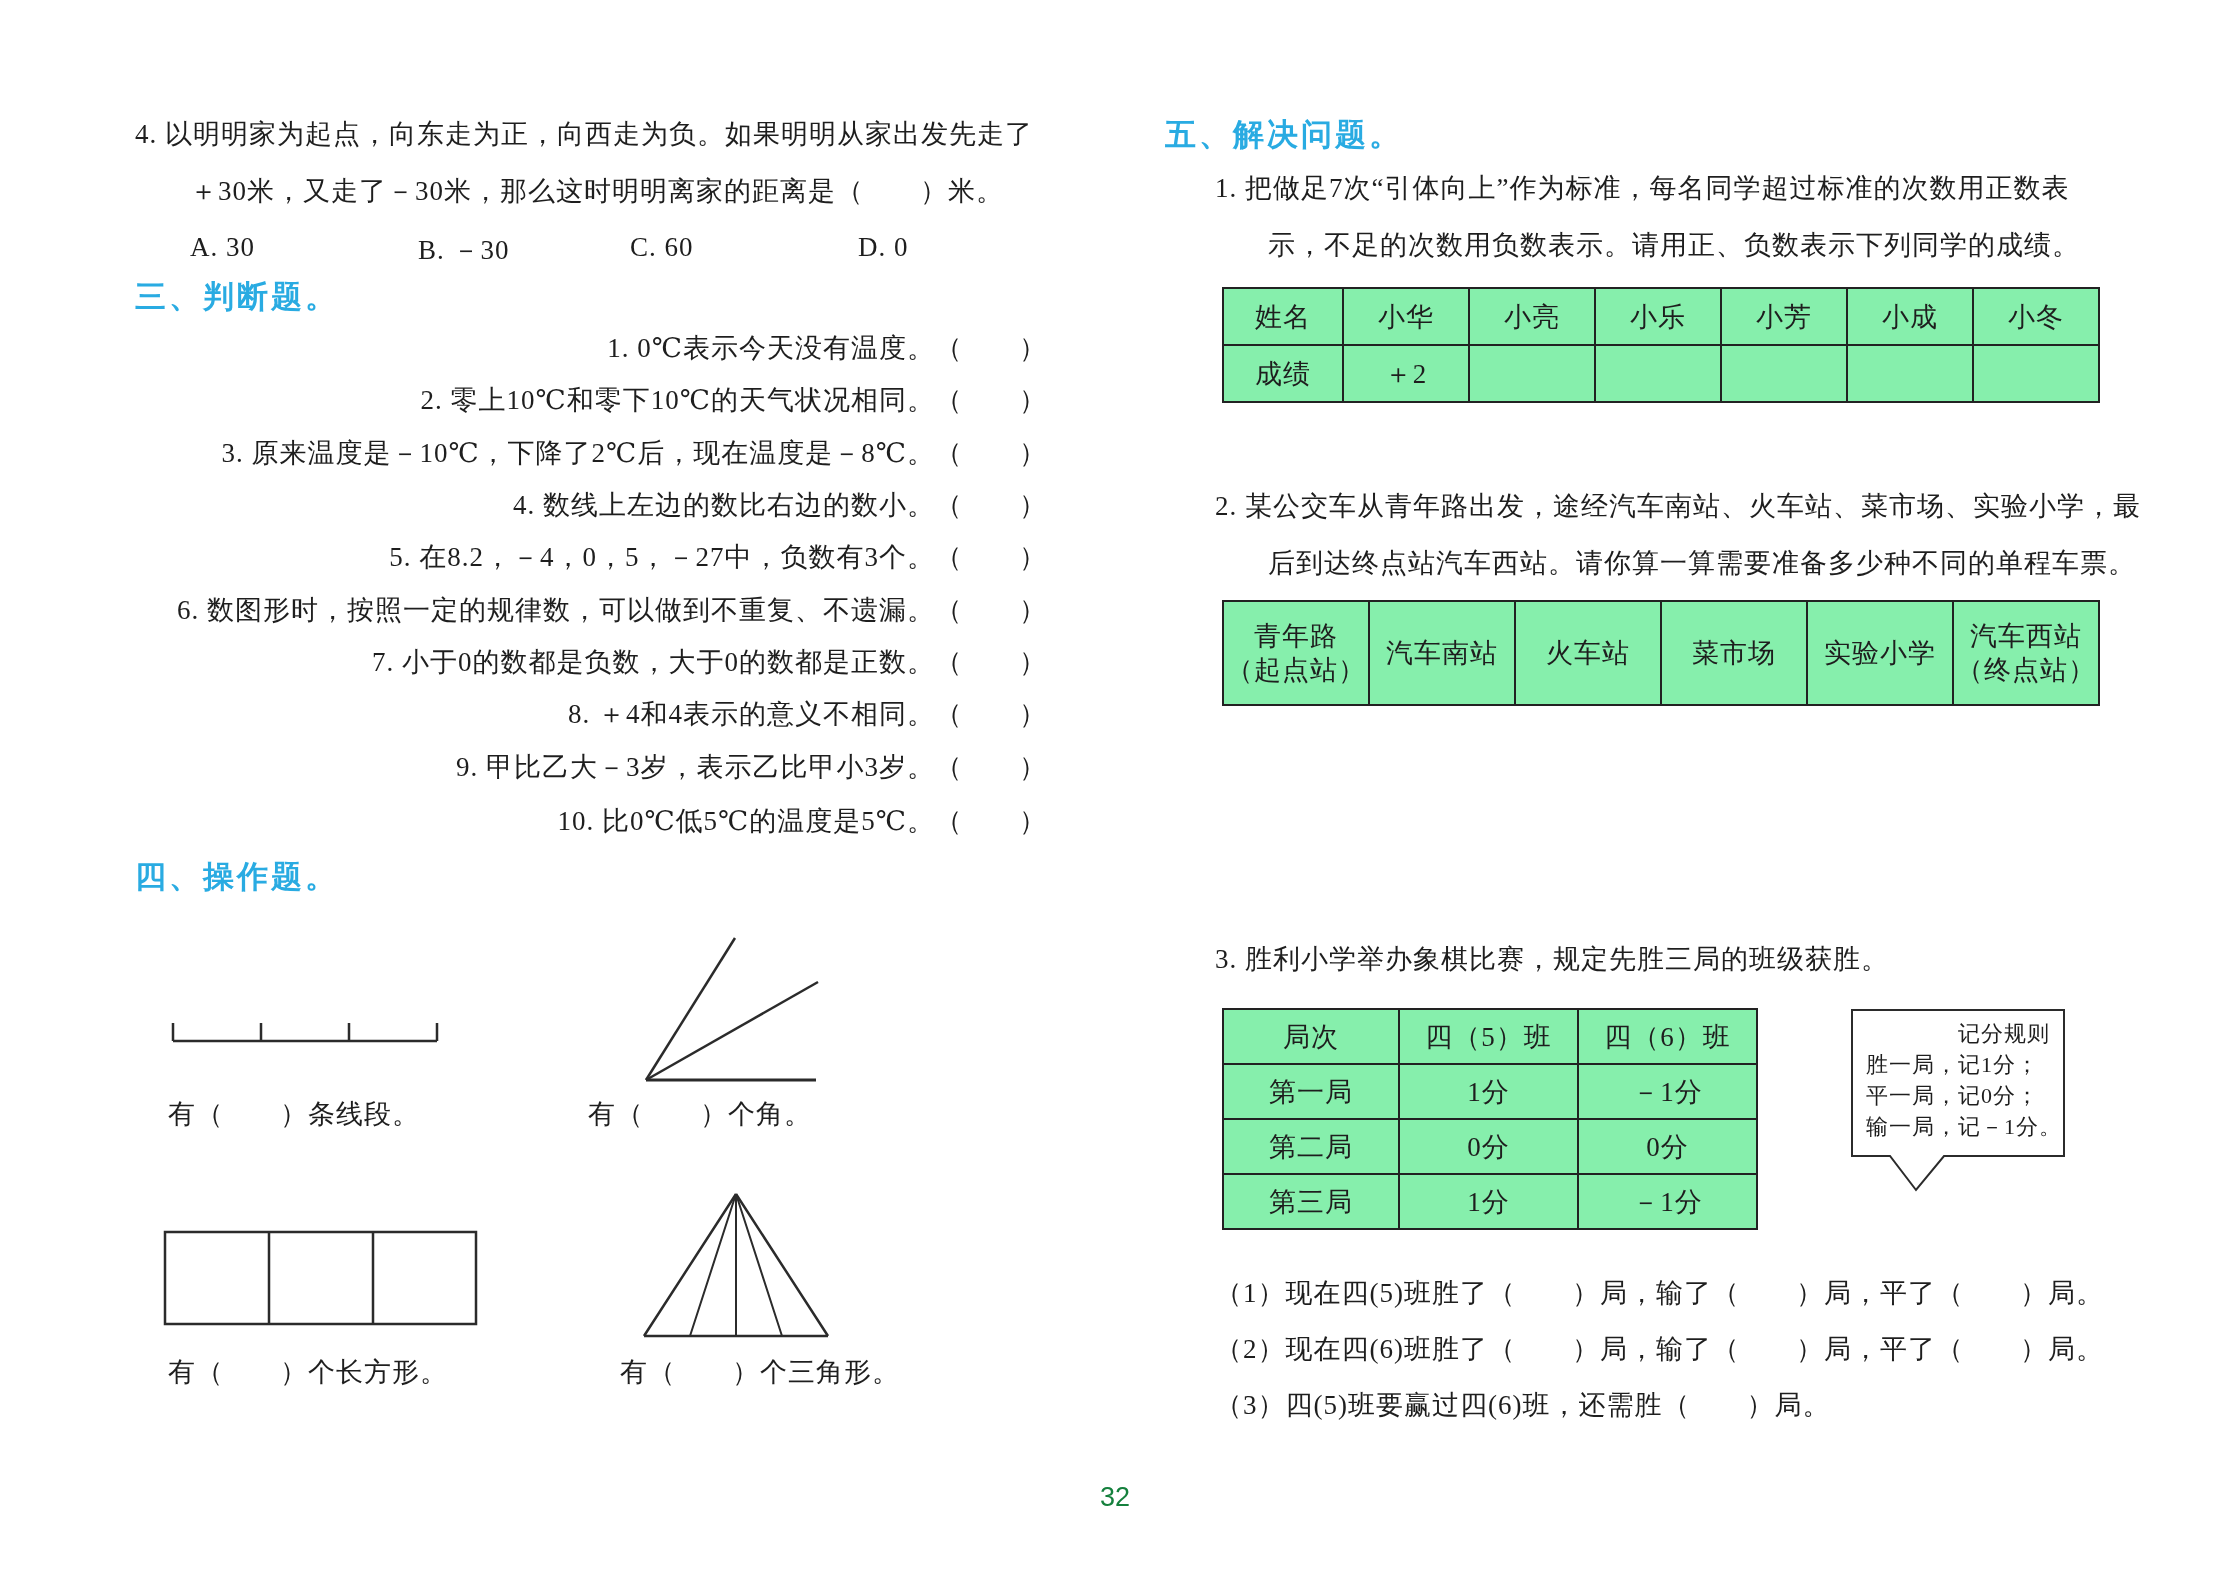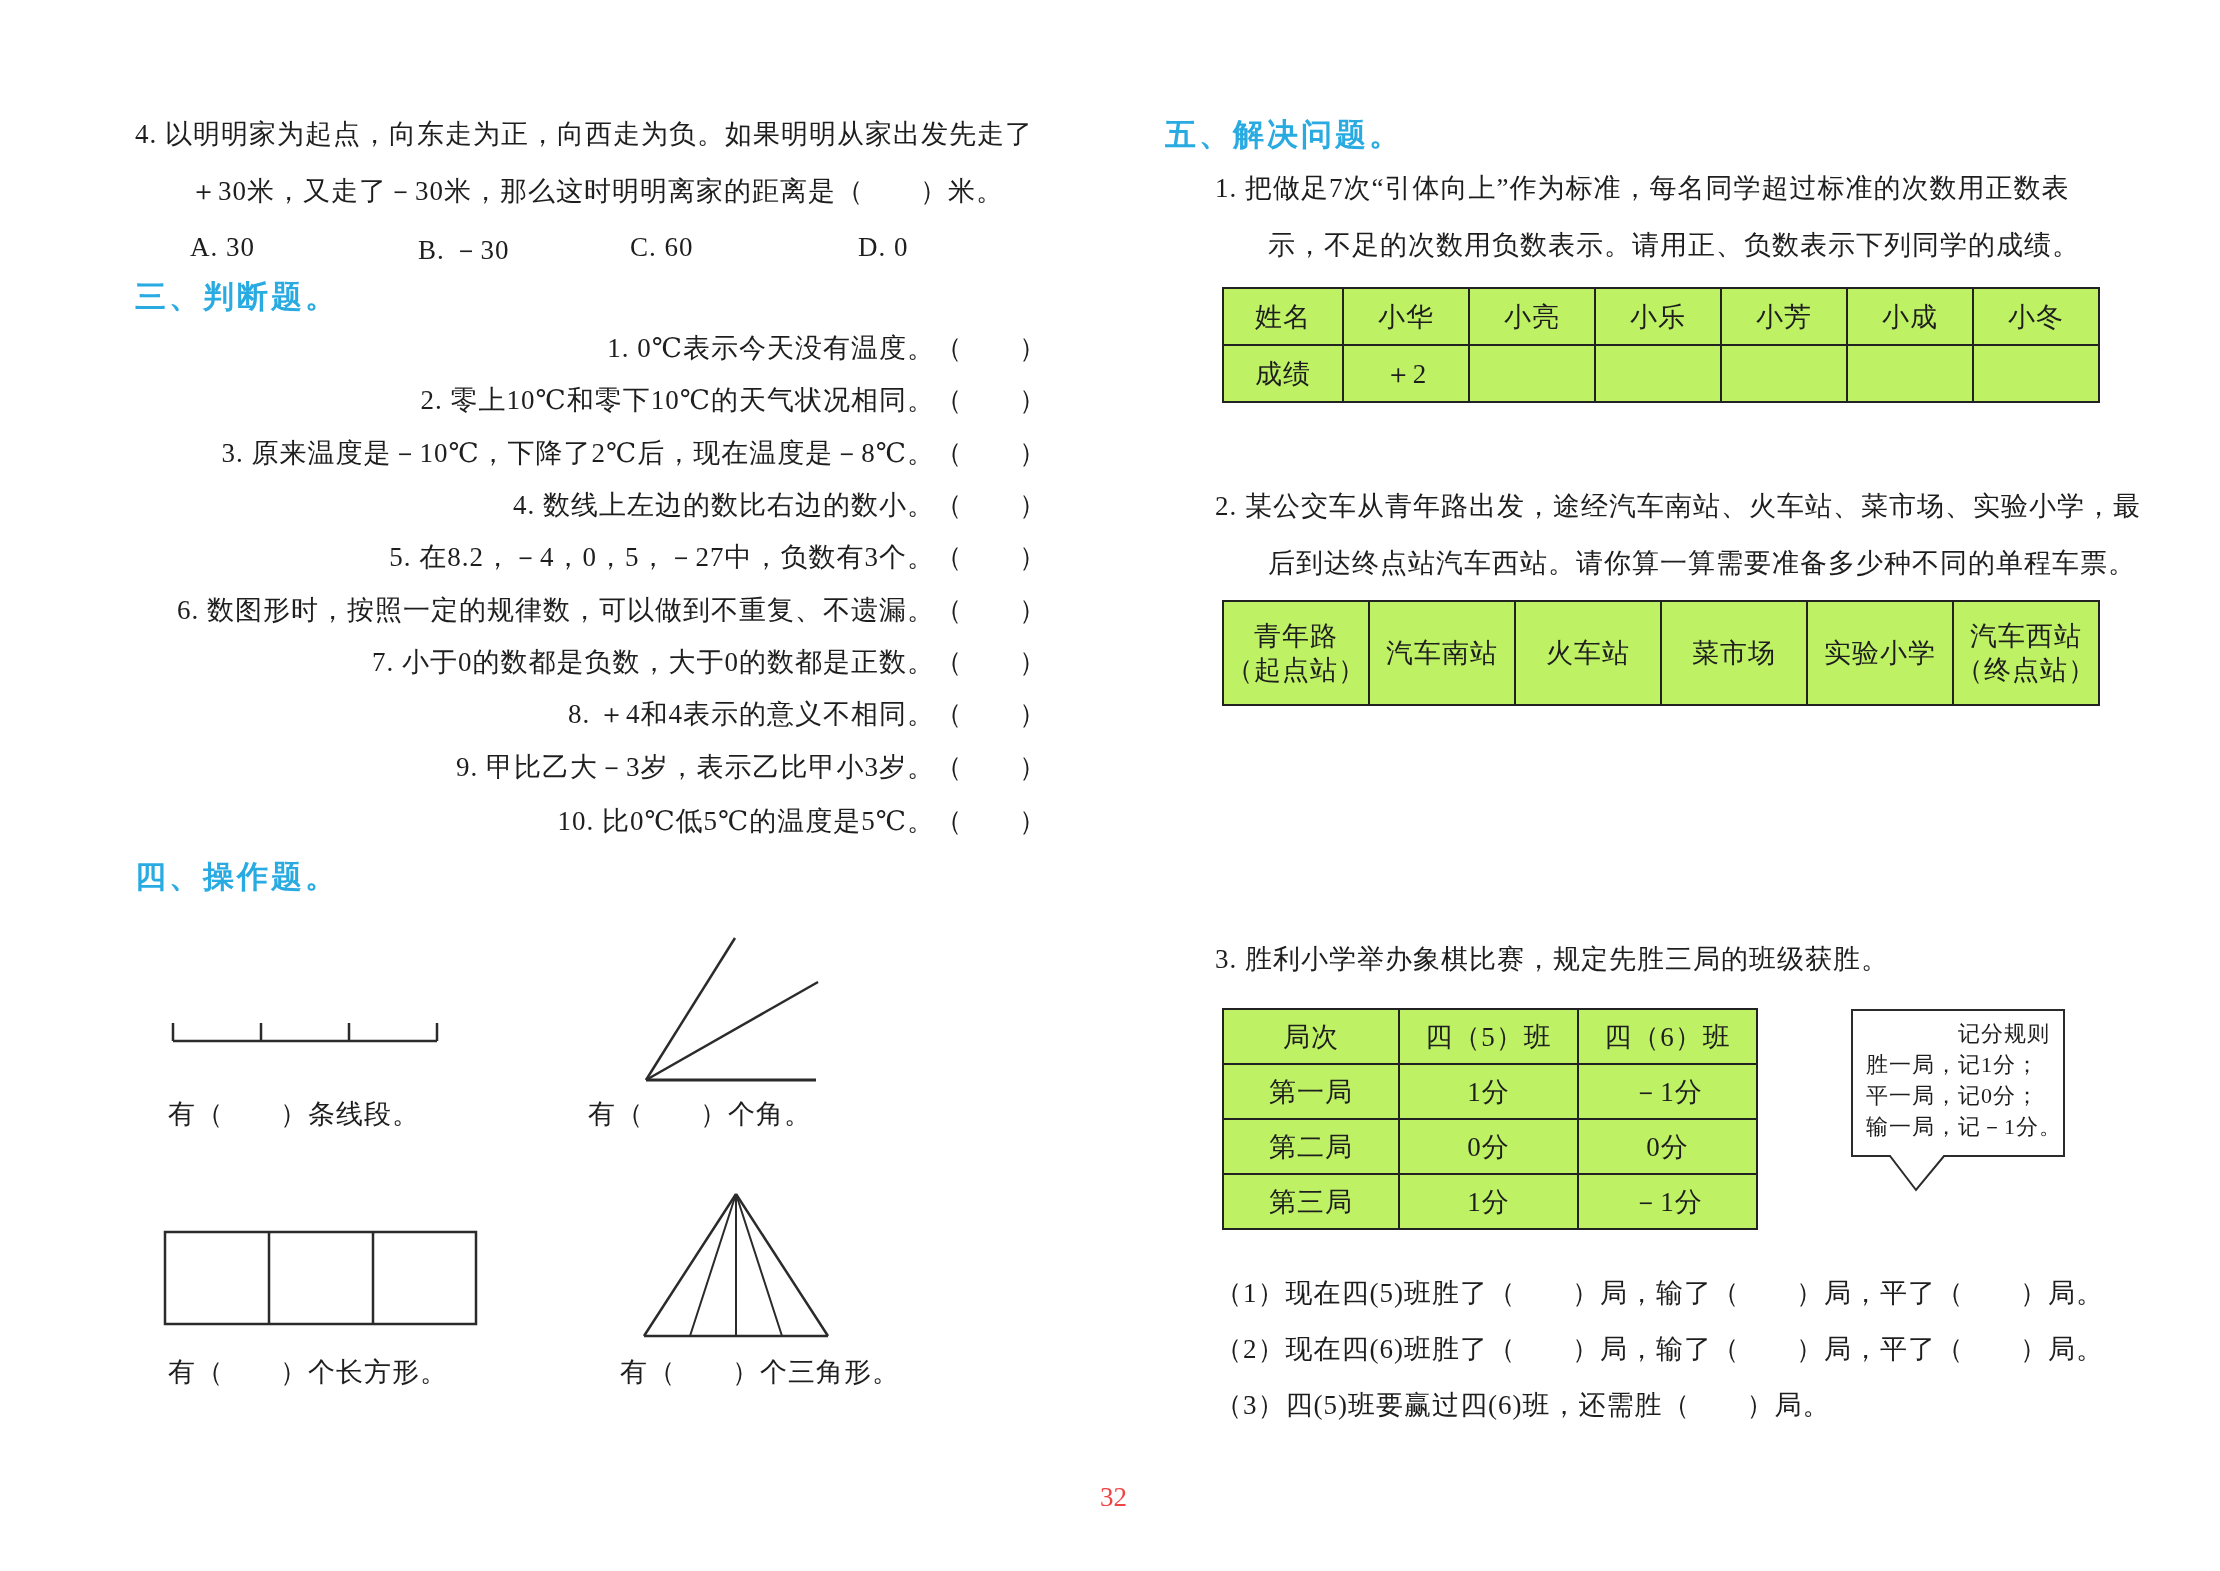--- a/index.html
+++ b/index.html
@@ -6,30 +6,30 @@
   html,body{background:#fff}
   body{width:2220px;height:1571px;position:relative;overflow:hidden;
        font-family:"Liberation Serif","DejaVu Serif",serif;color:#1e1e1e}
   .t{position:absolute;font-size:27px;letter-spacing:1px;white-space:nowrap;line-height:1.2}
   .h{position:absolute;font-family:"Liberation Sans","DejaVu Sans",sans-serif;
      font-weight:bold;font-size:31px;color:#29abe2;letter-spacing:3px;white-space:nowrap}
   .judge-row{position:absolute;left:135px;width:912px;display:flex;
              justify-content:flex-end;font-size:27px;letter-spacing:1px;white-space:nowrap}
   .opt-row{position:absolute;left:190px;top:232px;width:880px;height:40px}
   .opt{position:absolute;font-size:27px;letter-spacing:1px;white-space:nowrap}
-  table{border-collapse:collapse;position:absolute;table-layout:fixed;background:#bef264}
+  table{border-collapse:collapse;position:absolute;table-layout:fixed;background:#86efac}
   td{border:2px solid #222;text-align:center;vertical-align:middle;
      font-size:27px;letter-spacing:1px;padding:0}
   .fig{position:absolute}
   .fig path, .fig line, .fig rect, .fig polygon{stroke:#2b2b2b;fill:none}
   .bus td{white-space:pre-line;line-height:34px}
   .callout-text{position:absolute;font-size:22px;letter-spacing:1px;line-height:31px;white-space:nowrap}
   .callout-title{text-align:right}
-  .pagenum{position:absolute;font-family:Liberation Serif, serif;
-           font-size:27px;color:#ef4444}
+  .pagenum{position:absolute;font-family:Liberation Sans, sans-serif;
+           font-size:27px;color:#15803d}
 </style>
 </head>
 <body>
 
 <div class="t" style="left:135px;top:118px">4. 以明明家为起点，向东走为正，向西走为负。如果明明从家出发先走了</div>
 <div class="t" style="left:190px;top:175px">＋30米，又走了－30米，那么这时明明离家的距离是（　　）米。</div>
 <div class="opt-row">
   <span class="opt" style="left:0px">A. 30</span>
   <span class="opt" style="left:228px">B. －30</span>
   <span class="opt" style="left:440px">C. 60</span>

